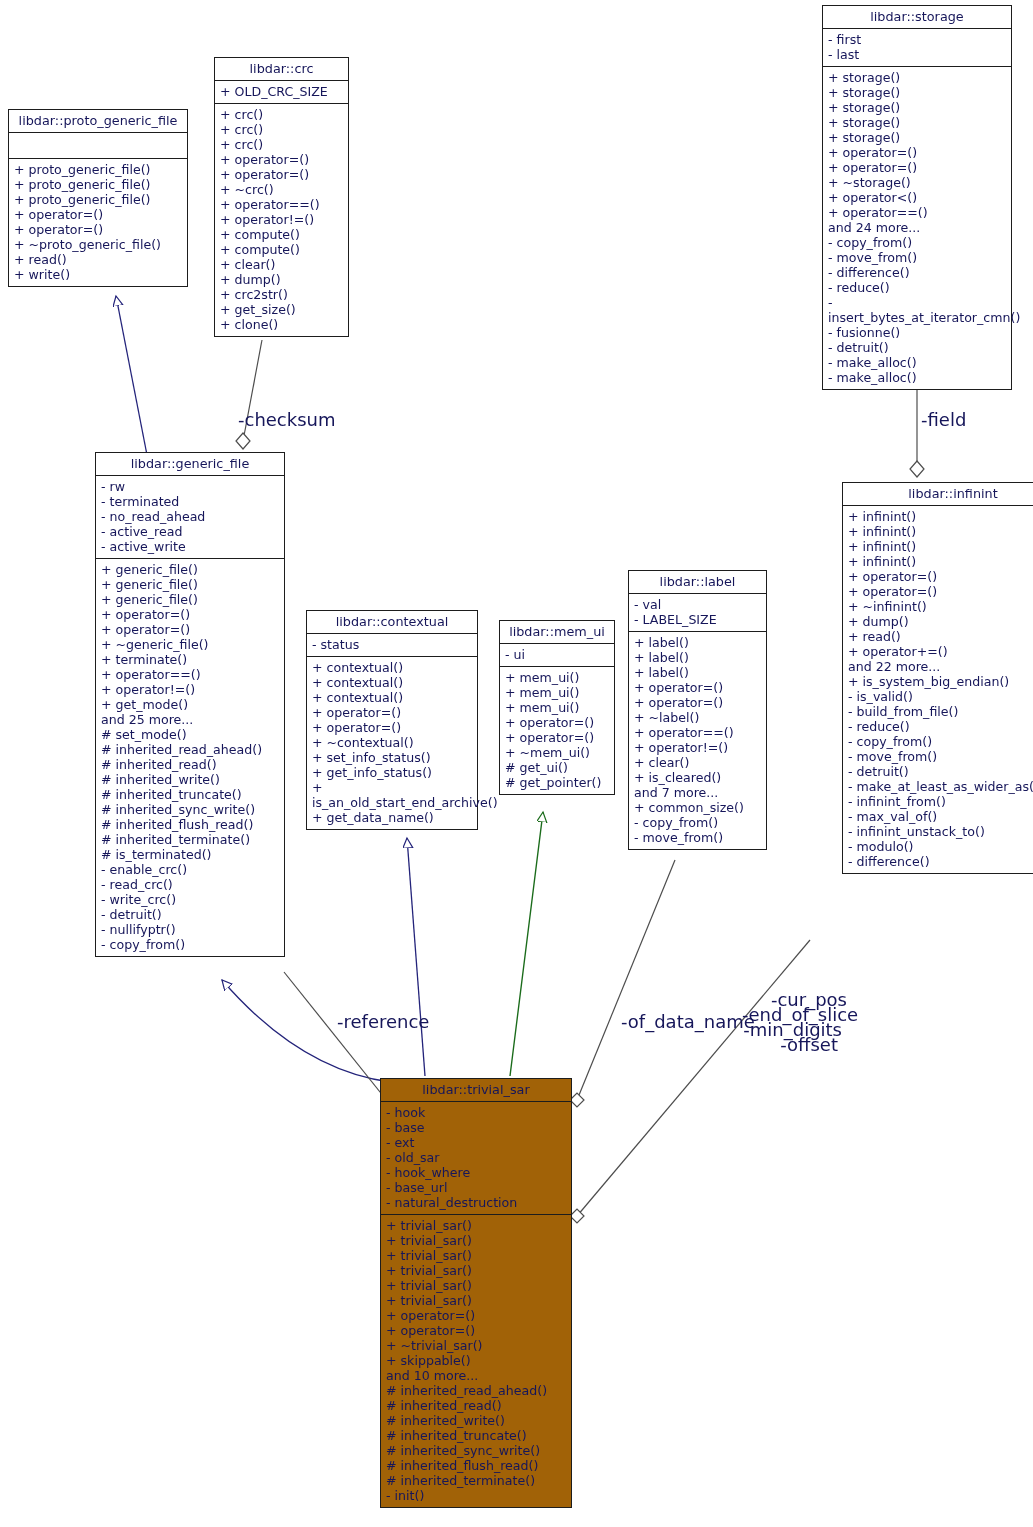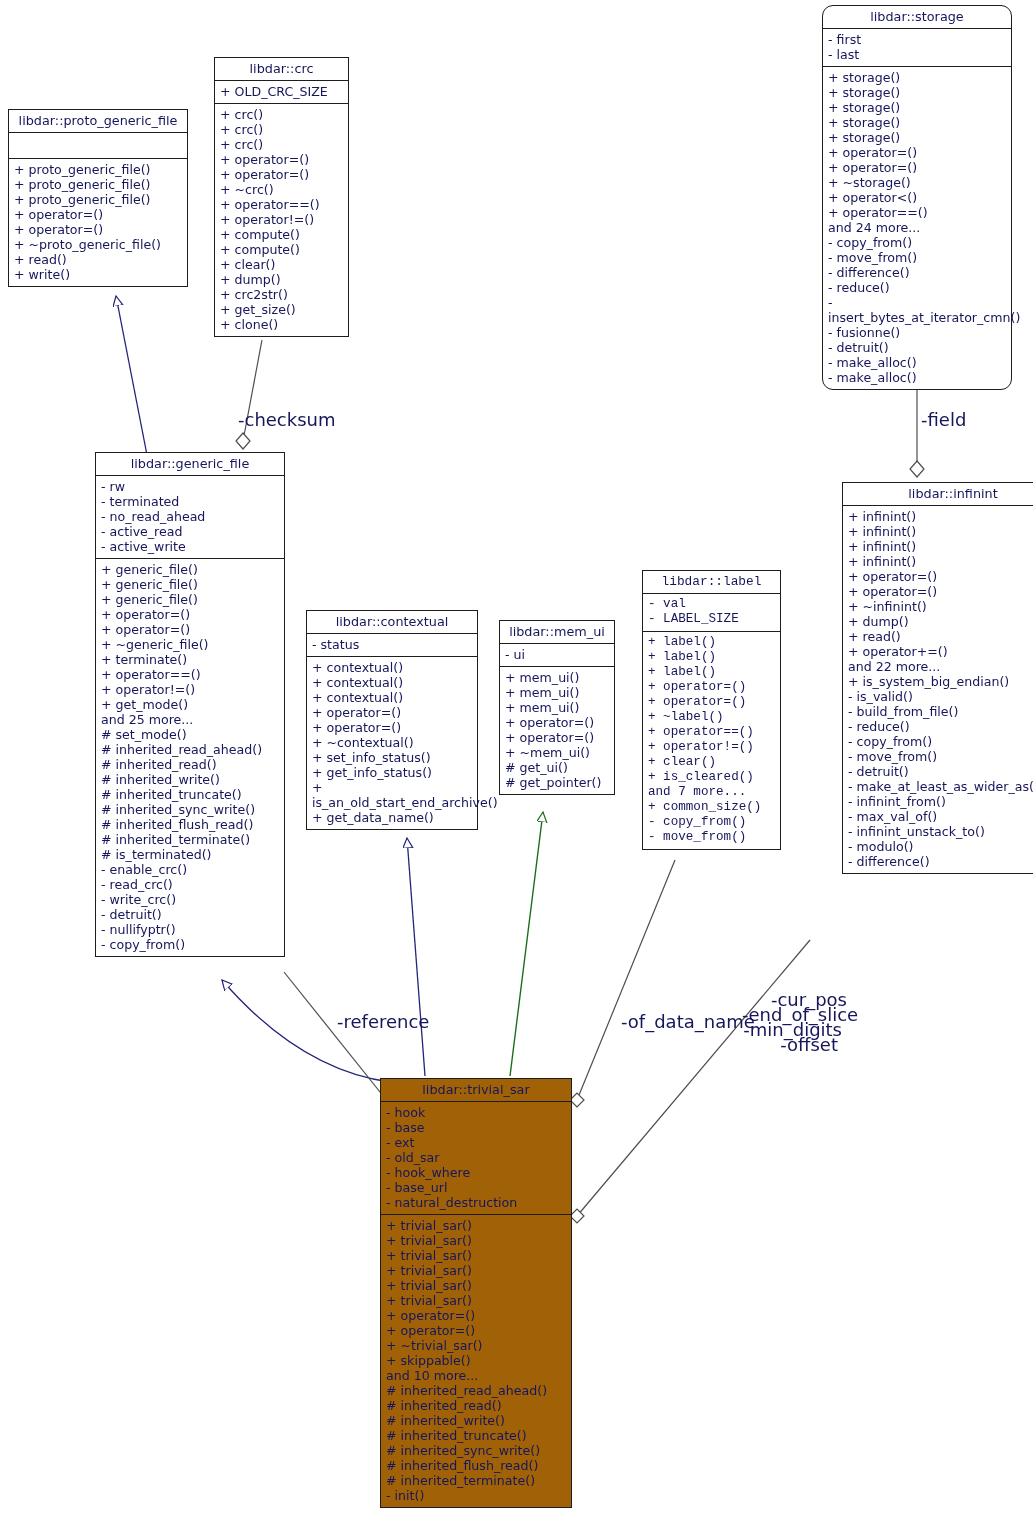--- a/index.html
+++ b/index.html
@@ -117,21 +117,21 @@
       <div class="row">+ compute()</div>
       <div class="row">+ compute()</div>
       <div class="row">+ clear()</div>
       <div class="row">+ dump()</div>
       <div class="row">+ crc2str()</div>
       <div class="row">+ get_size()</div>
       <div class="row">+ clone()</div>
     </div>
   </div>
 
-  <div class="uml" style="left:822px;top:5px;width:190px;border-radius:11px;">
+  <div class="uml" style="left:822px;top:5px;width:190px;">
     <div class="title">libdar::storage</div>
     <div class="sect">
       <div class="row">- first</div>
       <div class="row">- last</div>
     </div>
     <div class="sect">
       <div class="row">+ storage()</div>
       <div class="row">+ storage()</div>
       <div class="row">+ storage()</div>
       <div class="row">+ storage()</div>
@@ -222,21 +222,21 @@
       <div class="row">+ mem_ui()</div>
       <div class="row">+ mem_ui()</div>
       <div class="row">+ operator=()</div>
       <div class="row">+ operator=()</div>
       <div class="row">+ ~mem_ui()</div>
       <div class="row"># get_ui()</div>
       <div class="row"># get_pointer()</div>
     </div>
   </div>
 
-  <div class="uml" style="left:642px;top:570px;width:139px;font-family:Liberation Mono, monospace;">
+  <div class="uml" style="left:628px;top:570px;width:139px;">
     <div class="title">libdar::label</div>
     <div class="sect">
       <div class="row">- val</div>
       <div class="row">- LABEL_SIZE</div>
     </div>
     <div class="sect">
       <div class="row">+ label()</div>
       <div class="row">+ label()</div>
       <div class="row">+ label()</div>
       <div class="row">+ operator=()</div>

